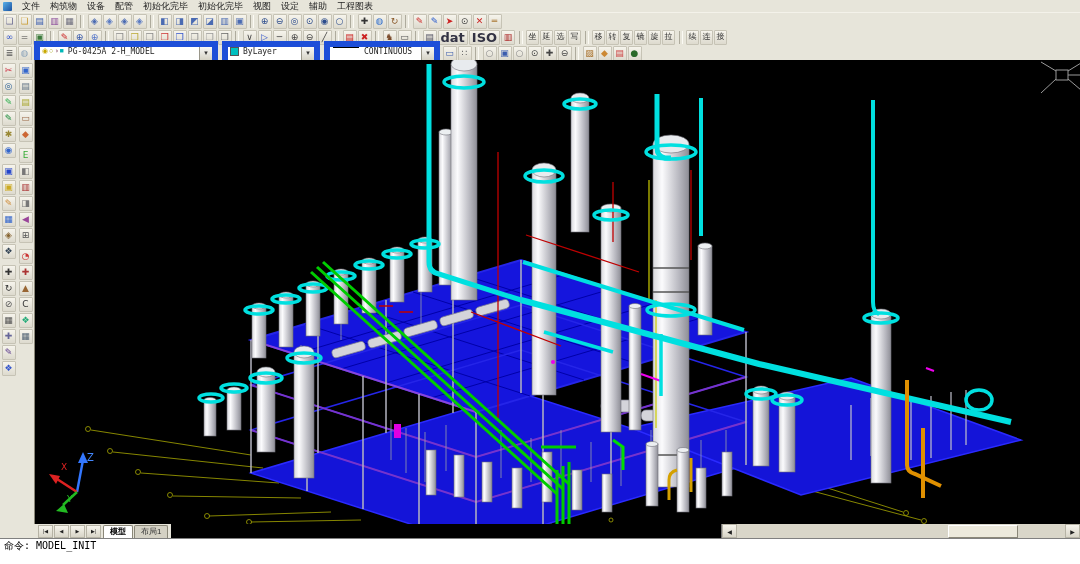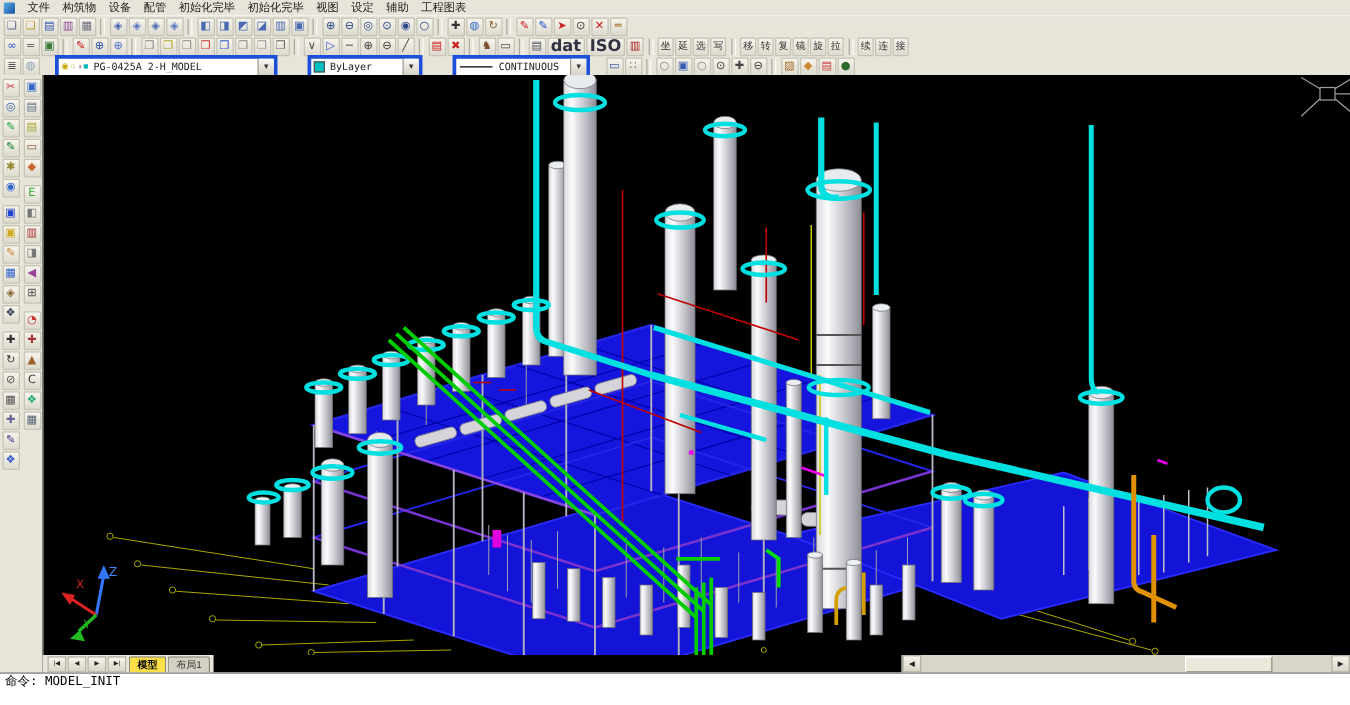--- a/index.html
+++ b/index.html
@@ -14,21 +14,21 @@
   .tbrow{height:16px;display:flex;align-items:center;padding-left:2px;background:#e7e5da;}
   #tb1{border-top:1px solid #f4f2ea;}
   .tbtn{width:12px;height:13px;margin:0 0.5px;flex:none;display:flex;align-items:center;justify-content:center;
         background:linear-gradient(#f6f4ec,#ddDAce);border:1px solid #c6c3b5;border-radius:1px;cursor:default;}
   .tbtn .g{font-size:9px;line-height:1;font-family:"DejaVu Sans",sans-serif;}
   .chbtn{width:11px;}
   .chbtn .g{font-size:8px;color:#333;}
   .txtbtn{width:auto;padding:0 2px;}
   .txtbtn .g{font-size:13px;font-weight:bold;color:#334;}
   .tsep{width:2px;height:13px;border-left:1px solid #aeab9d;border-right:1px solid #fbfaf4;margin:0 3px;flex:none;}
-  .combo{height:13px;background:#fff;border:3px solid #1d4ed8;display:flex;align-items:center;margin:0 12px;flex:none;}
+  .combo{height:13px;background:#fff;border:6px solid #1d4ed8;display:flex;margin:0 2px;flex:none;}
   .combo .val{flex:1;padding:0 2px;font-size:8px;white-space:nowrap;overflow:hidden;
               font-family:"DejaVu Sans Mono","Liberation Mono",monospace;}
   .combo .drop{width:12px;height:100%;background:linear-gradient(#f8f8f6,#d5d2c5);border-left:1px solid #9a978a;
                display:flex;align-items:center;justify-content:center;font-size:7px;color:#333;flex:none;}
   .mini{display:flex;gap:1px;padding:0 2px;font-size:7px;line-height:1;flex:none;}
   .swatch{width:7px;height:7px;margin:0 2px;flex:none;border:1px solid #555;}
   .ltline{width:26px;border-top:1px solid #000;margin:0 3px;flex:none;}
   #layerCombo{width:172px;} #colorCombo{width:86px;} #ltCombo{width:104px;}
   
   .lefttools{position:absolute;left:0;top:60px;width:34px;height:464px;background:#e7e5da;}
@@ -40,21 +40,21 @@
   .viewport{position:absolute;left:34px;top:60px;width:1046px;height:464px;background:#000;border-left:1px solid #8a8778;}
   .viewport svg{display:block;width:100%;height:100%;}
   
   .bottombar{position:absolute;left:0;top:524px;width:1080px;height:14px;background:#000;display:flex;align-items:stretch;}
   .bpad{width:34px;background:#e7e5da;flex:none;}
   .tabzone{background:#e7e5da;display:flex;align-items:center;padding:0 3px 0 4px;flex:none;}
   .navbtn{width:13px;height:11px;margin-right:1px;display:flex;align-items:center;justify-content:center;
           font-size:5px;color:#222;background:linear-gradient(#f6f4ec,#d8d5c8);border:1px solid #b6b3a5;}
   .tab{height:12px;padding:0 6px;display:flex;align-items:center;font-size:8px;margin-left:1px;
        border:1px solid #8a8778;border-bottom:none;border-radius:2px 2px 0 0;background:#d4d1c4;color:#333;}
-  .tab.active{background:#fde047;font-weight:bold;color:#000;font-family:Liberation Serif, serif;}
+  .tab.active{background:#ffffff;font-weight:bold;color:#000;font-family:Liberation Serif, serif;}
   .bfill{flex:1;background:#000;}
   .hscroll{width:358px;flex:none;background:#d9d6c9;position:relative;display:flex;align-items:center;border-left:1px solid #777;}
   .sbtn{width:13px;height:12px;display:flex;align-items:center;justify-content:center;font-size:6px;color:#222;
         background:linear-gradient(#f6f4ec,#d8d5c8);border:1px solid #b6b3a5;flex:none;}
   .sbtn.right{position:absolute;right:0;}
   .sthumb{position:absolute;left:63%;width:68px;height:11px;background:#ece9dc;
           border:1px solid;border-color:#fff #8a8778 #8a8778 #fff;}
   
   .cmdwin{position:absolute;left:0;top:538px;width:1080px;height:34px;background:#fff;border-top:1px solid #808080;
           font-family:"DejaVu Sans Mono","Liberation Mono",monospace;font-size:10px;line-height:12px;color:#000;

